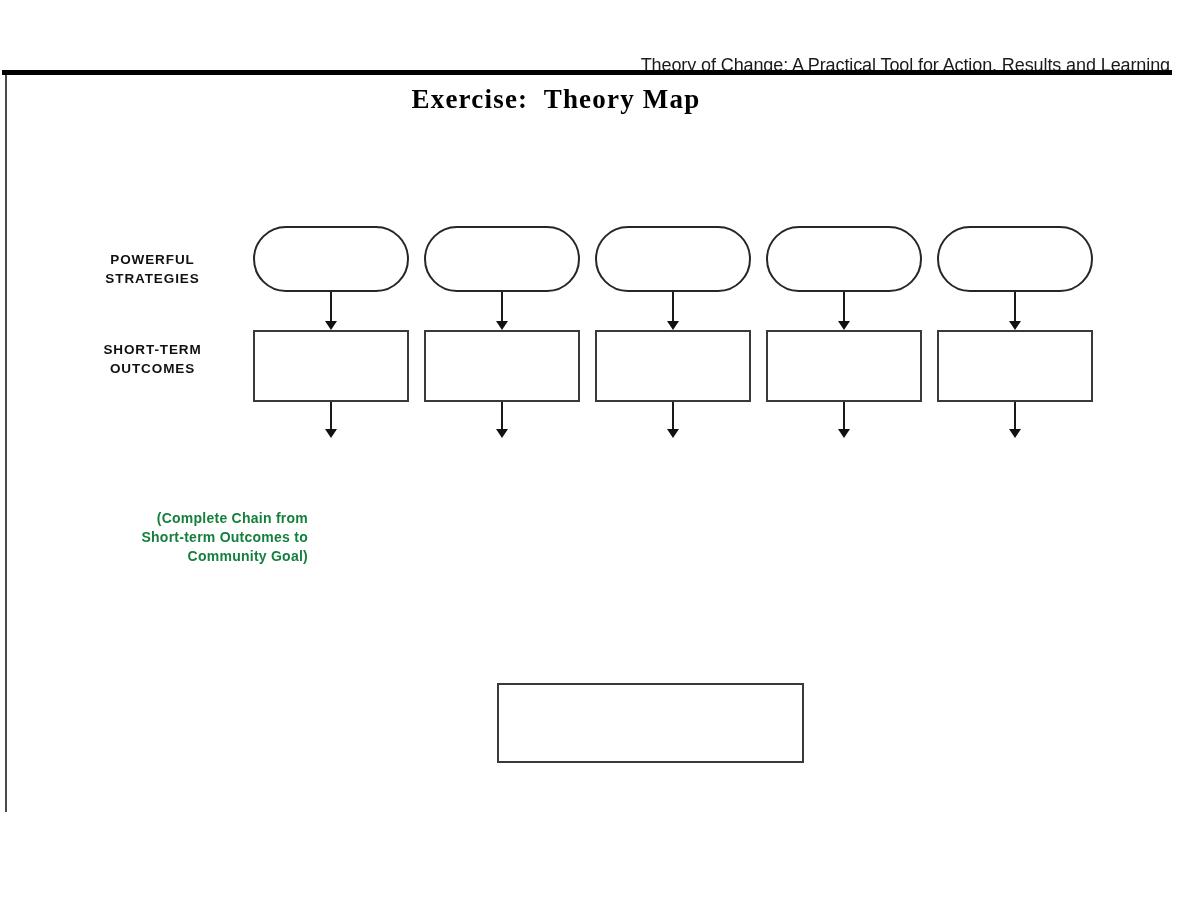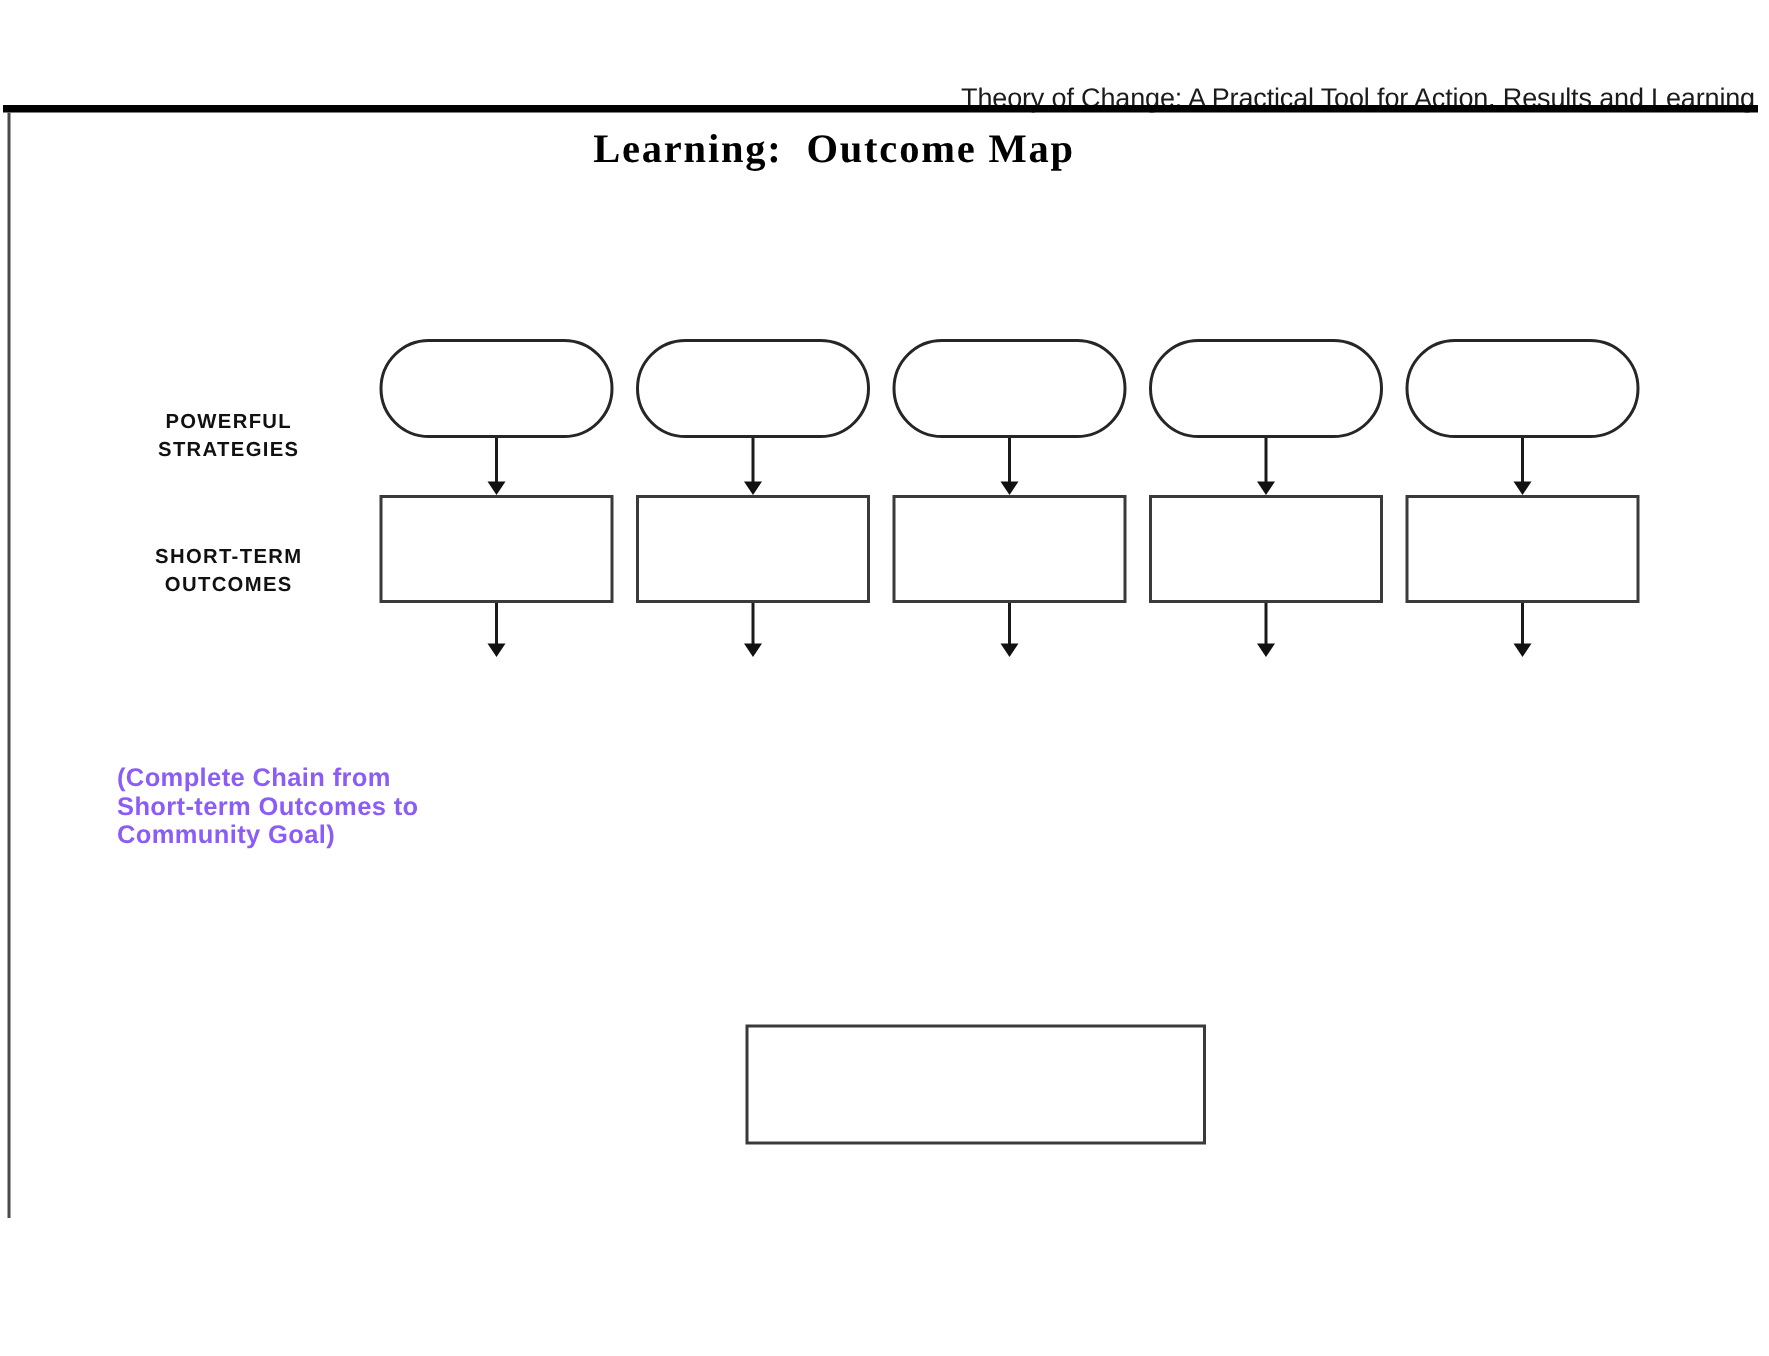--- a/index.html
+++ b/index.html
@@ -69,38 +69,37 @@
   .row-label {
     position: absolute;
     font-family: "Liberation Sans", sans-serif;
     font-weight: bold;
     font-size: 13.5px;
     line-height: 19px;
     color: #111111;
     letter-spacing: 0.9px;
     text-align: center;
     white-space: pre-line;
-    margin-top: 21px;
   }
   #label-strategies { left: 60px; top: 250px; width: 185px; }
   #label-short-term { left: 60px; top: 340px; width: 185px; }
   #label-long-term  { left: 60px; top: 696px; width: 185px; }
 
   .note-block {
     position: absolute;
     left: 78px;
     top: 509px;
     width: 230px;
     font-family: "Liberation Sans", sans-serif;
     font-weight: bold;
-    font-size: 17px;
+    font-size: 14px;
     line-height: 19px;
-    color: #8b5cf6;
+    color: #15803d;
     letter-spacing: 0.25px;
-    text-align: left;
+    text-align: right;
     white-space: pre-line;
   }
 
   
   .pill {
     position: absolute;
     box-sizing: border-box;
     border: 2px solid #262626;
     border-radius: 999px;
     background: #ffffff;
@@ -143,21 +142,21 @@
 </head>
 <body>
 
 <div id="page">
 
   <div class="running-header">Theory of Change: A Practical Tool for Action, Results and Learning</div>
 
   <div class="header-rule"></div>
   <div class="frame-left"></div>
 
-  <div class="slide-title">Learning:  Outcome Map</div>
+  <div class="slide-title">Exercise:  Theory Map</div>
 
   <div class="row-label" id="label-strategies">POWERFUL
 STRATEGIES</div>
 
   <div class="row-label" id="label-short-term">SHORT-TERM
 OUTCOMES</div>
 
   <div class="note-block">(Complete Chain from
 Short-term Outcomes to
 Community Goal)</div>

